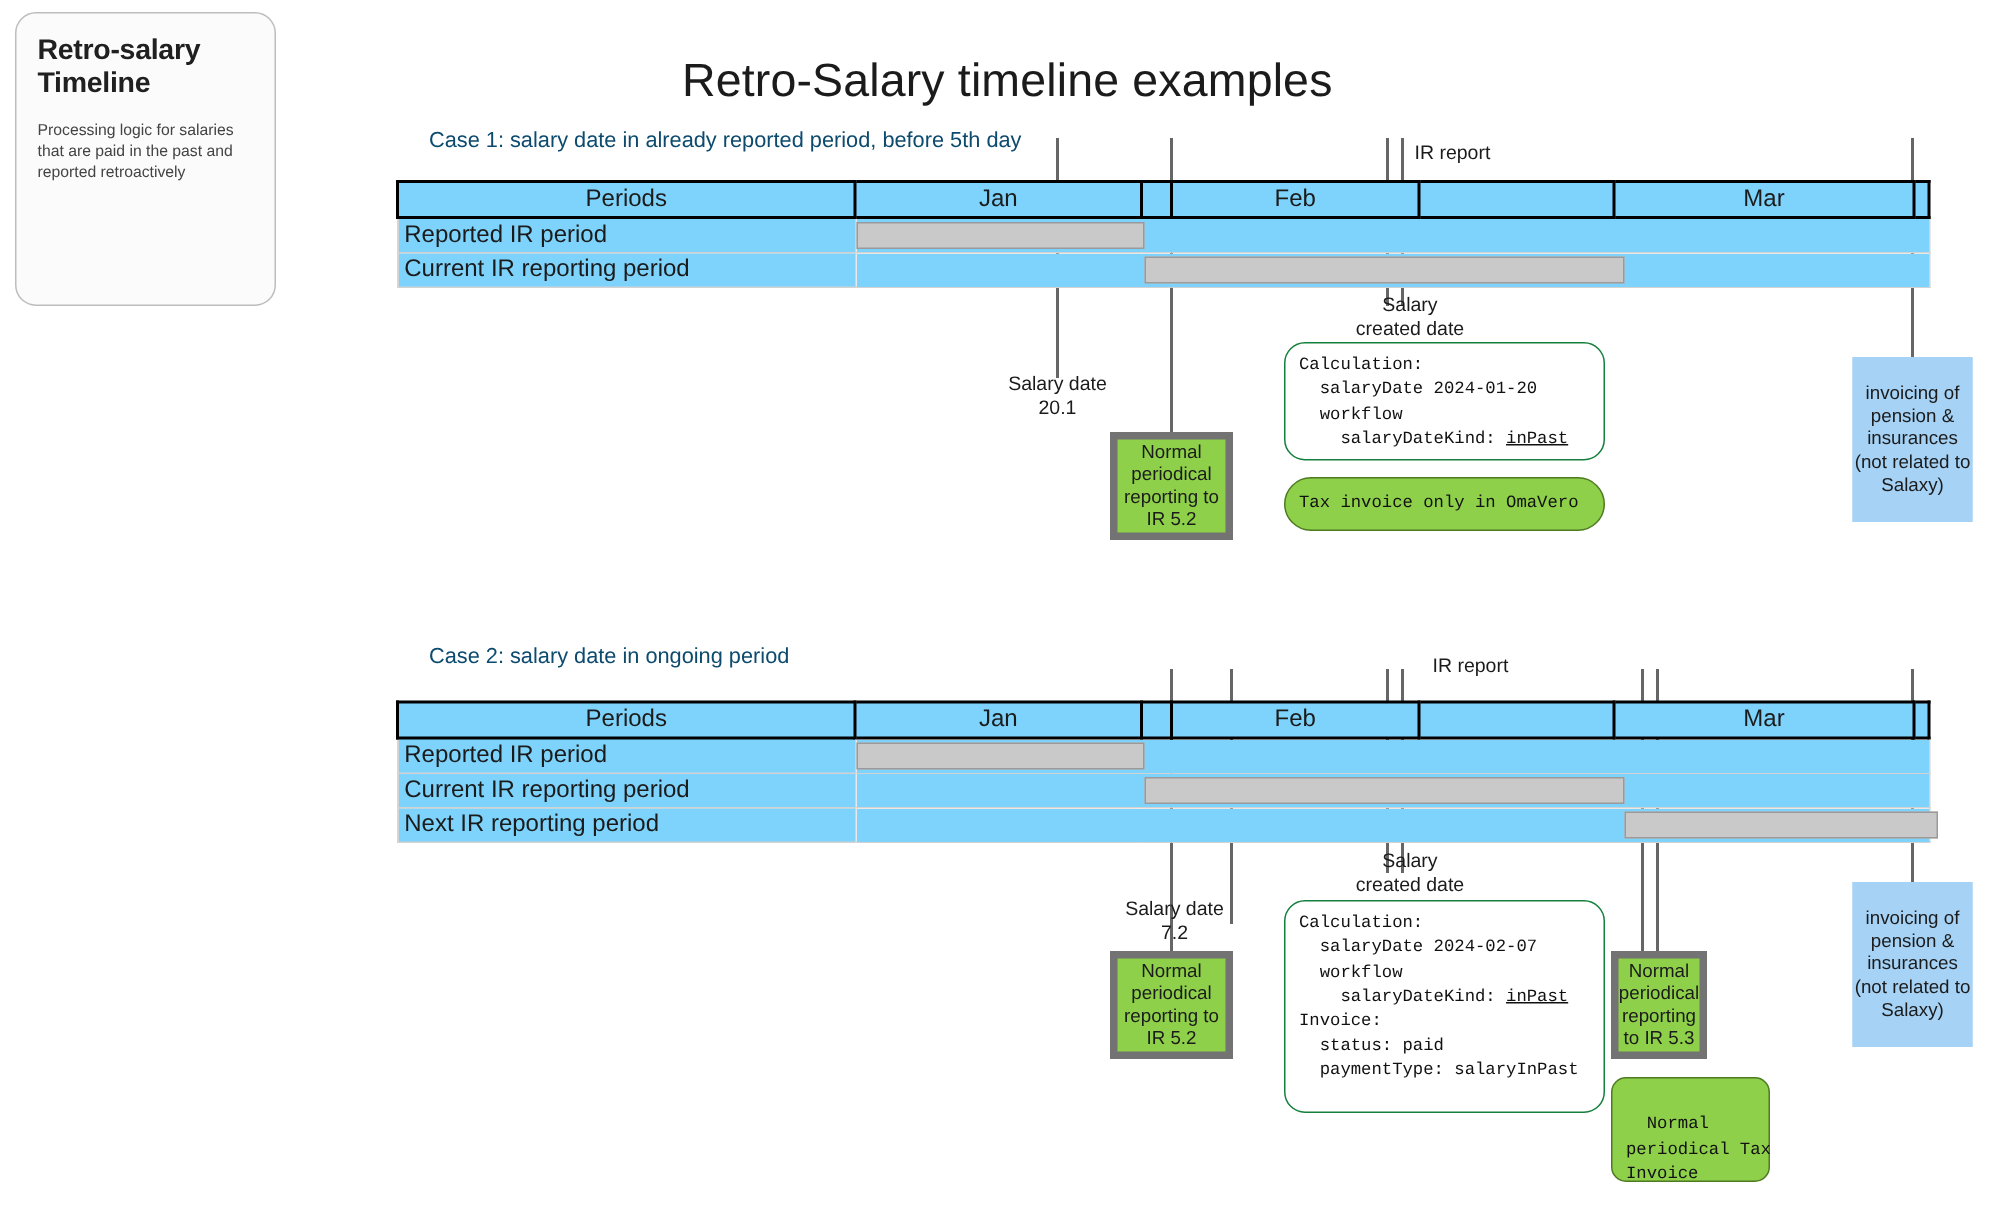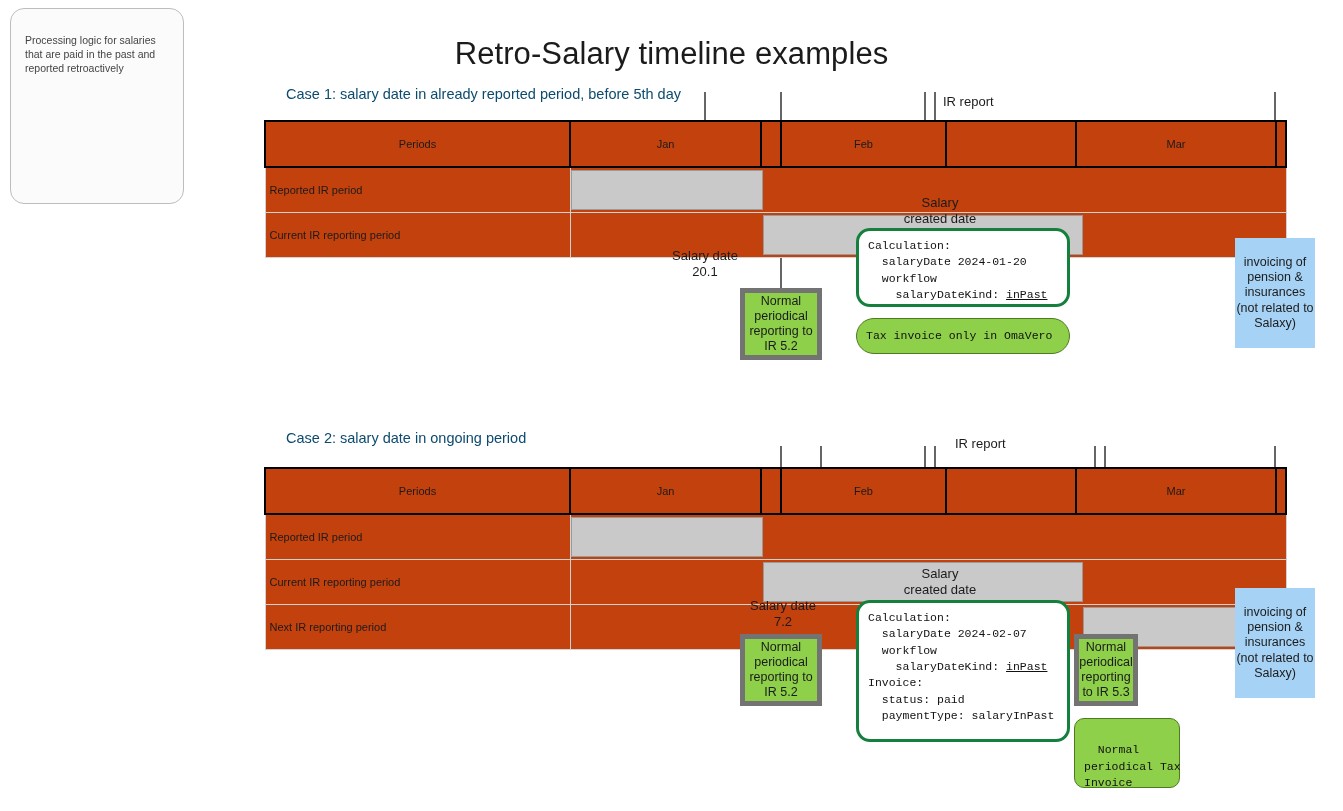--- a/index.html
+++ b/index.html
@@ -80,26 +80,26 @@
   }
 
   
   .tbl {
     position: absolute;
     border-collapse: collapse;
     table-layout: fixed;
     background: transparent;
   }
   .tbl td {
-    padding: 16px;
+    padding: 2px;
     height: 19px;
-    font-size: 11px;
+    font-size: 16px;
     color: #1b1b1b;
     border: 1px solid #d2d2d2;
-    background: #c2410c;
+    background: #7dd3fc;
     box-sizing: border-box;
   }
   .hdr td {
     border: 2px solid #000000;
     text-align: center;
     height: 20px;
   }
   .hdr td.hdr-blank { border-left-color:#000; }
   .lbl {
     text-align: left;
@@ -141,21 +141,21 @@
     line-height: 1.42;
     text-align: left;
     justify-content: flex-start;
     white-space: pre;
     display: block;
     padding: 7px 9px;
     color: #111;
   }
   .box-white-round {
     background: #ffffff;
-    border: 3px solid #15803d;
+    border: 1px solid #15803d;
     border-radius: 14px;
   }
   .box-green-round {
     background: #8ed04a;
     border: 1px solid #4e7a22;
     border-radius: 10px;
   }
   .box-green-sharp-mono {
     background: #8ed04a;
     border: 1px solid #4e7a22;
@@ -170,20 +170,21 @@
     line-height: 1.2;
     color: #1b1b1b;
     text-align: center;
     white-space: pre-line;
   }
 </style>
 </head>
 <body>
 
 <div id="logo-card">
+  <div class="card-title">Retro-salary Timeline</div>
   <div class="card-desc">Processing logic for salaries that are paid in the past and reported retroactively</div>
 </div>
 
 <div id="page-title">Retro-Salary timeline examples</div>
 
 <div class="case-title" style="left:286px; top:86px;">Case 1: salary date in already reported period, before 5th day</div>
 <div class="ir-report-label" style="left:943px; top:94px;">IR report</div>
 
 <div class="vline" style="left:704px; top:92px; height:160px;"></div>
 <div class="vline" style="left:780px; top:92px; height:196px;"></div>

